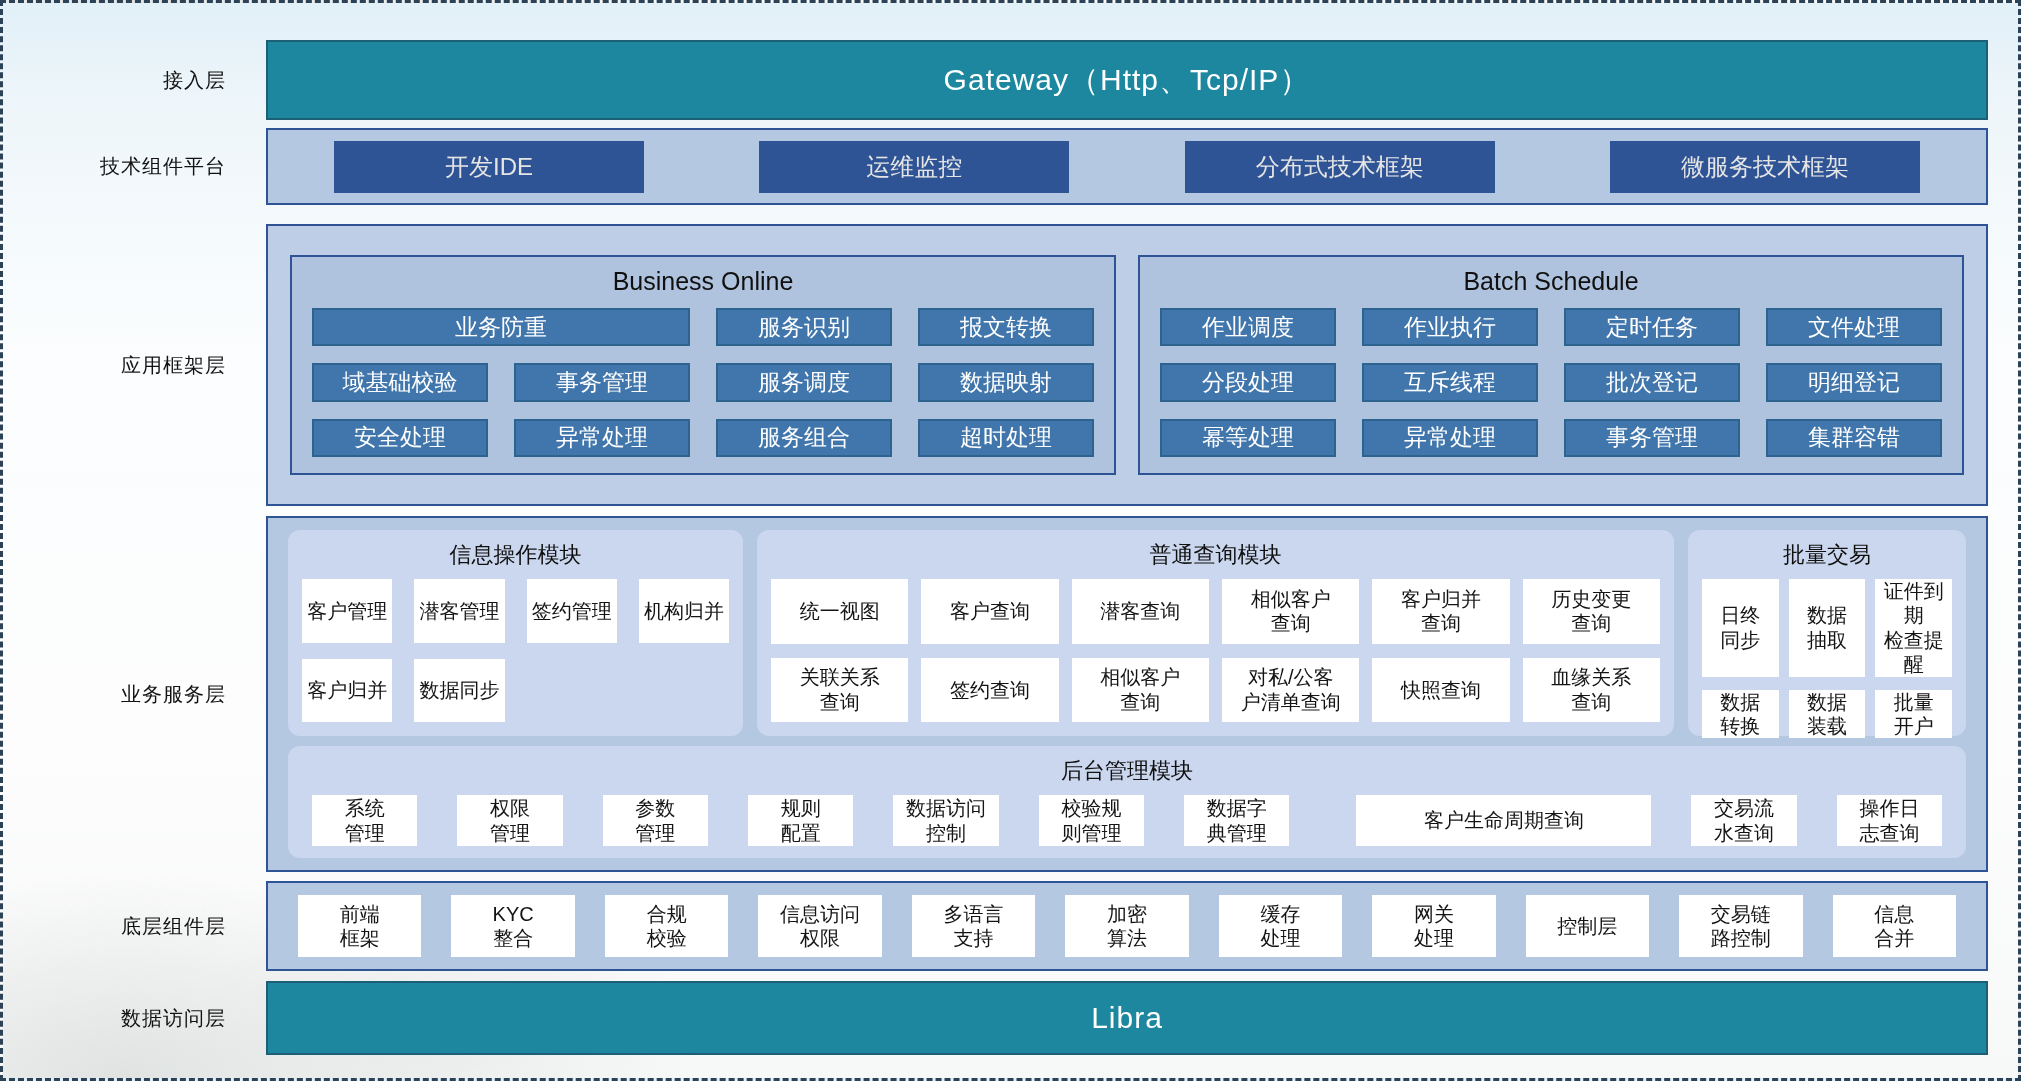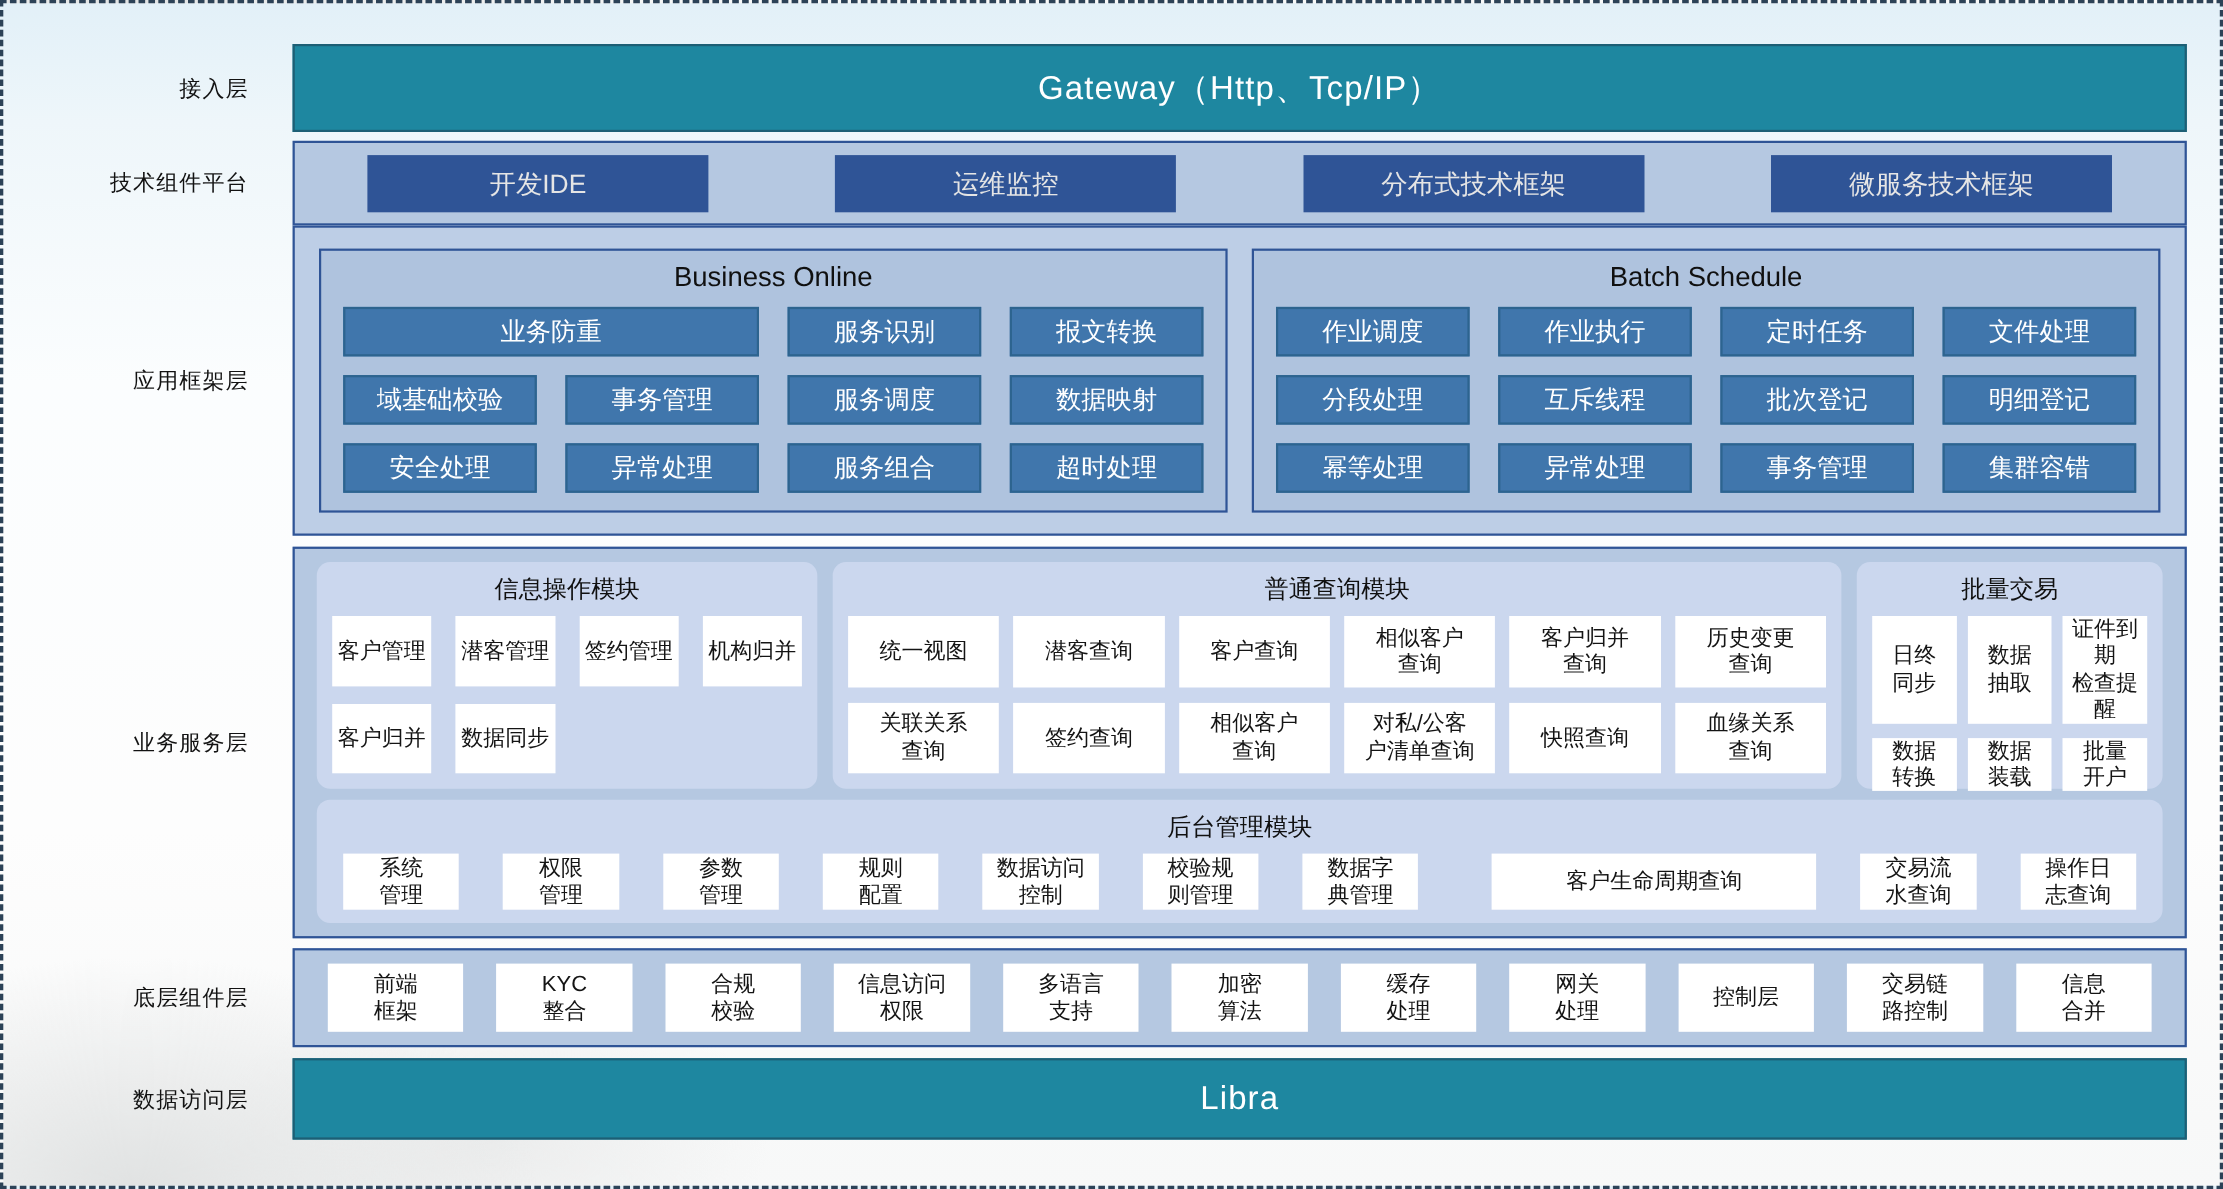--- a/index.html
+++ b/index.html
@@ -16,21 +16,21 @@
   }
 
   .row { display:flex; padding-right:30px; }
   .gutter { flex:0 0 263px; display:flex; align-items:center; justify-content:flex-end;
             padding-right:40px; box-sizing:border-box; }
   .layer-label { font-size:20px; color:#121212; letter-spacing:1px; white-space:nowrap; }
   .content { flex:1; position:relative; }
   .content > div { height:100%; }
 
   .row-access { height:80px;  margin:37px 0 8px; }
-  .row-tech   { height:77px;  }
+  .row-tech   { height:77px;  margin-bottom:19px; }
   .row-app    { height:282px; margin-bottom:10px; }
   .row-biz    { height:356px; margin-bottom:9px;  }
   .row-base   { height:90px;  margin-bottom:10px; }
   .row-data   { height:74px; }
 
   .teal-bar {
     background:#1e87a0; border:2px solid #1d5f75; box-sizing:border-box;
     display:flex; align-items:center; justify-content:center;
     color:#fff; font-size:30px; letter-spacing:1px;
   }
@@ -39,21 +39,21 @@
     background:#b5c8e1; border:2px solid #2f5496; box-sizing:border-box;
     display:flex; align-items:center; justify-content:space-between; padding:0 66px;
   }
   .navy-btn {
     width:310px; height:52px; background:#2f5496; color:#e5e5e5; font-size:24px;
     display:flex; align-items:center; justify-content:center; white-space:nowrap;
   }
 
   .app-box {
     background:#bdcee6; border:2px solid #2f5496; box-sizing:border-box;
-    display:flex; gap:22px; padding:19px 22px;
+    display:flex; gap:22px; padding:29px 22px;
   }
   .frame-panel {
     flex:1; background:#afc3de; border:2px solid #2f5496; box-sizing:border-box;
     padding:6px 20px 16px; display:flex; flex-direction:column; height:auto !important;
   }
   .panel-title { text-align:center; font-size:25px; color:#101010; margin:4px 0 12px; }
   .btn-grid { flex:1; display:grid; grid-template-columns:repeat(4,1fr); gap:17px 26px; }
   .steel-btn {
     background:#4076ac; border:2px solid #2d648f; box-sizing:border-box; color:#fff;
     font-size:23px; display:flex; align-items:center; justify-content:center; white-space:nowrap;
@@ -180,22 +180,22 @@
                 <div class="wbox">签约管理</div>
                 <div class="wbox">机构归并</div>
                 <div class="wbox">客户归并</div>
                 <div class="wbox">数据同步</div>
               </div>
           </div>
           <div class="svc-panel panel-query">
             <div class="svc-title">普通查询模块</div>
             <div class="grid6">
                 <div class="wbox">统一视图</div>
+                <div class="wbox">客户查询</div>
                 <div class="wbox">潜客查询</div>
-                <div class="wbox">客户查询</div>
                 <div class="wbox">相似客户
 查询</div>
                 <div class="wbox">客户归并
 查询</div>
                 <div class="wbox">历史变更
 查询</div>
                 <div class="wbox">关联关系
 查询</div>
                 <div class="wbox">签约查询</div>
                 <div class="wbox">相似客户

